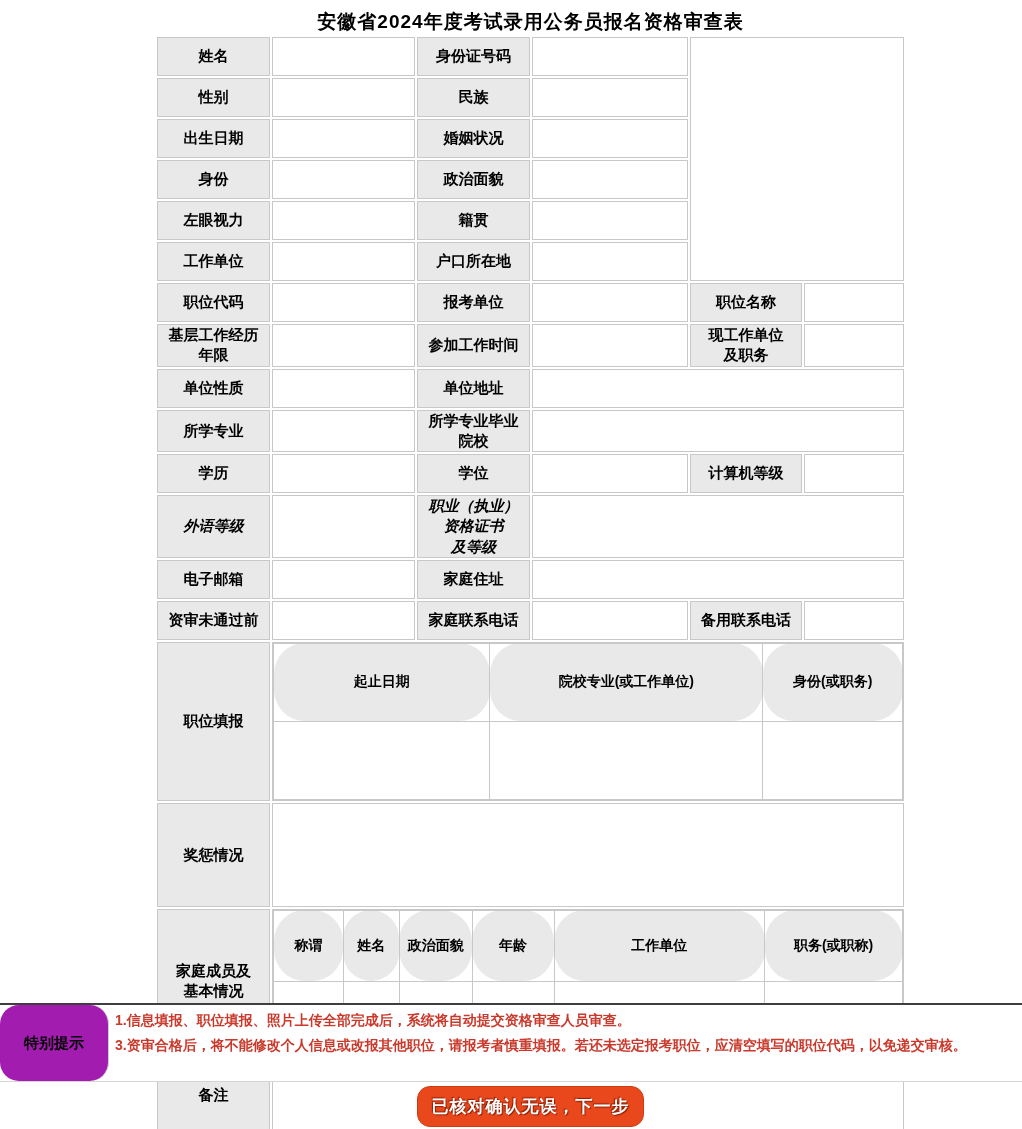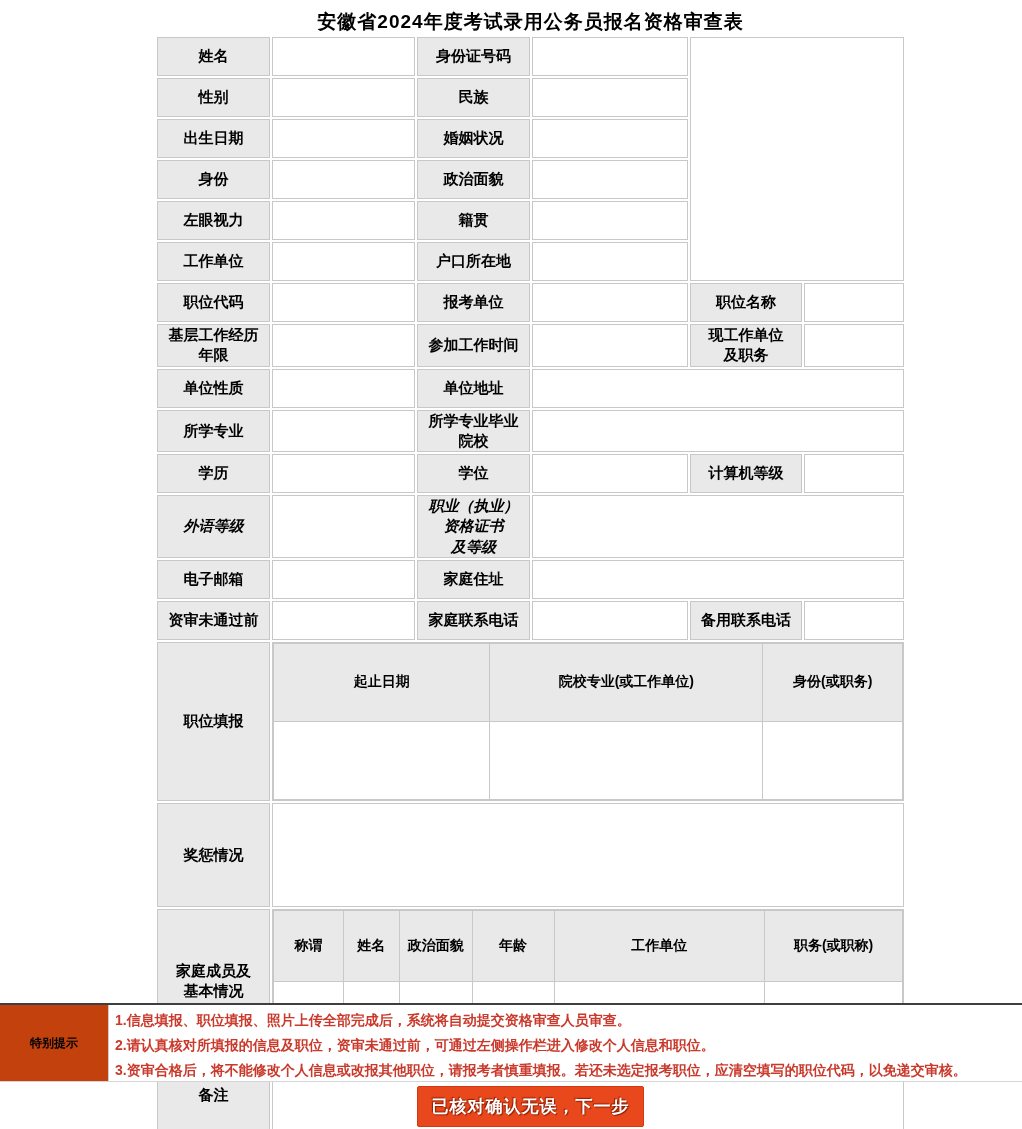--- a/index.html
+++ b/index.html
@@ -35,43 +35,43 @@
   tr.r-remarks td { height:78px; }
   td.photo { background:#fff; }
   td.holder { vertical-align:middle; padding:0; }
 
   table.inner {
     width:100%; table-layout:fixed; border-collapse:collapse;
   }
   table.inner td { border:1px solid #c8c8c8; }
   td.ih {
     background:#e9e9e9; font-weight:bold; font-size:14px;
-    text-align:center; vertical-align:middle; height:23px;
+    text-align:center; vertical-align:middle; height:23px;border-radius:31px;
   }
   td.iv { background:#fff; height:27px; }
 
   .tips {
     position:absolute; left:0; top:1003px; width:1022px; height:79px;
     border-top:2px solid #3f3f3f; border-bottom:1px solid #d5d5d5;
     display:flex; background:#fff;
   }
   .tips-label {
-    width:109px; background:#c2410c; border-right:1px solid #cfcfcf;
+    width:109px; background:#a21caf; border-right:1px solid #cfcfcf;
     display:flex; align-items:center; justify-content:center;
-    font-weight:bold; font-size:12px; flex:none;
+    font-weight:bold; font-size:15px; flex:none;border-radius:19px;
   }
   .tips-body {
     flex:1; padding:3px 22px 0 6px; color:#c93a2c;
     font-size:14px; line-height:25px; font-weight:bold;
   }
   .tips-line { white-space:nowrap; }
 
   .confirm-btn {
     position:absolute; left:417px; top:1086px; width:227px; height:41px;
-    background:#e8481c; border:1px solid #d13a10; border-radius:2px;
+    background:#e8481c; border:1px solid #d13a10; border-radius:13px;
     color:#ffffff; font-weight:bold; font-size:17px;
     font-family:"Liberation Sans","DejaVu Sans",sans-serif;
     text-shadow:1px 1px 1px #8f1d00, -1px -1px 1px #8f1d00;
     cursor:pointer; letter-spacing:1px;
   }
 </style>
 </head>
 <body>
 
 <div class="sheet">
@@ -252,18 +252,17 @@
         <td class="value" colspan="5"></td>
       </tr>
     </tbody>
   </table>
 </div>
 
 <div class="tips">
   <div class="tips-label">特别提示</div>
   <div class="tips-body">
     <div class="tips-line">1.信息填报、职位填报、照片上传全部完成后，系统将自动提交资格审查人员审查。</div>
-    <div class="tips-line">2.请认真核对所填报的信息及职位，资审未通过前，可通过左侧操作栏进入修改个人信息和职位。</div>
     <div class="tips-line">3.资审合格后，将不能修改个人信息或改报其他职位，请报考者慎重填报。若还未选定报考职位，应清空填写的职位代码，以免递交审核。</div>
   </div>
 </div>
 
 <button class="confirm-btn">已核对确认无误，下一步</button>
 
 </body></html>

